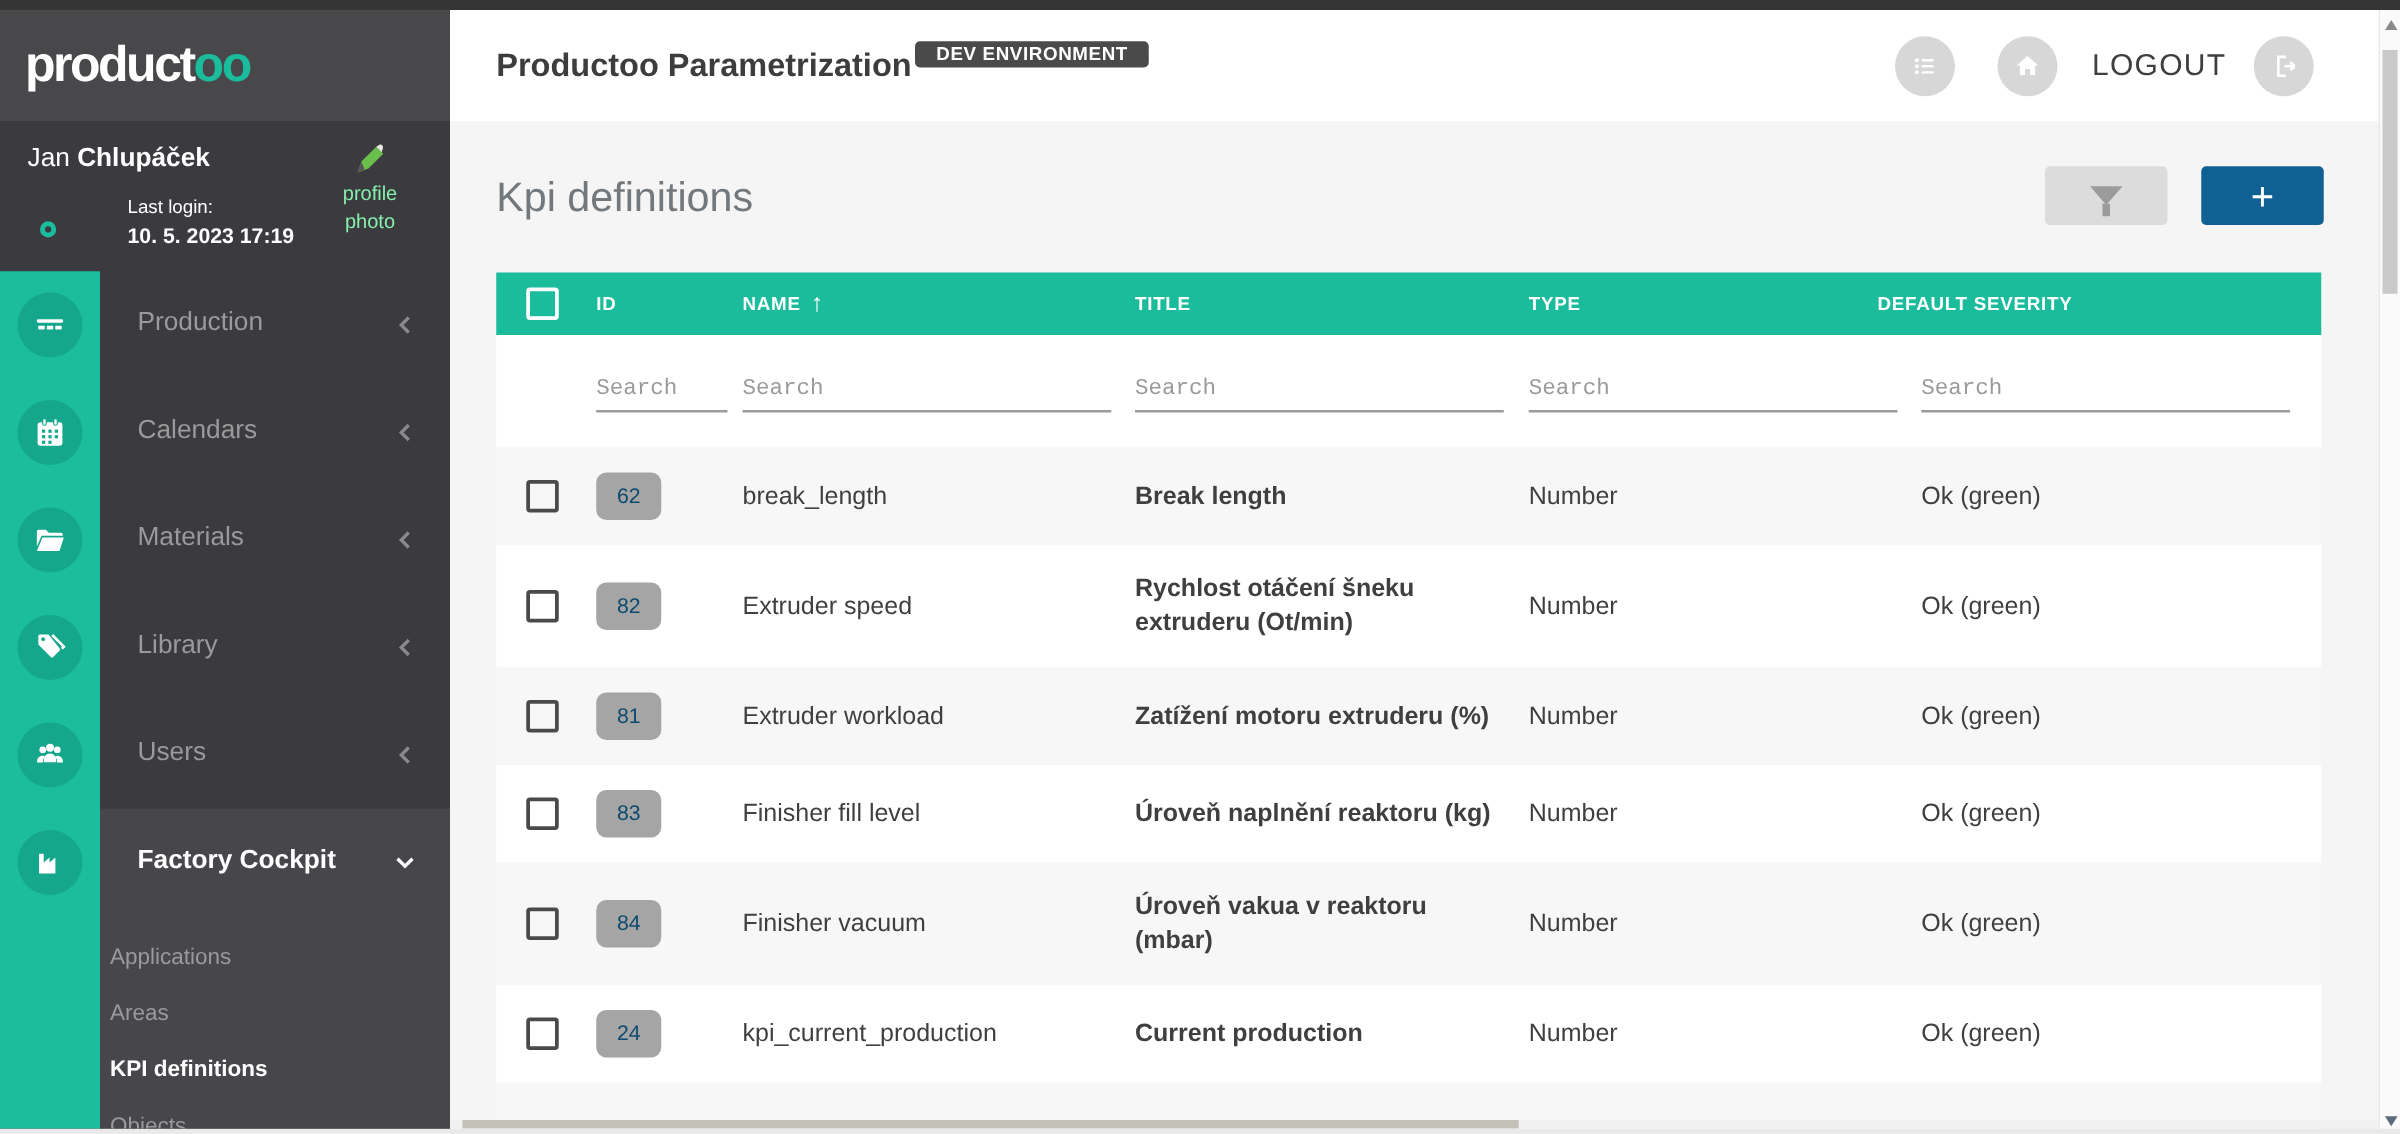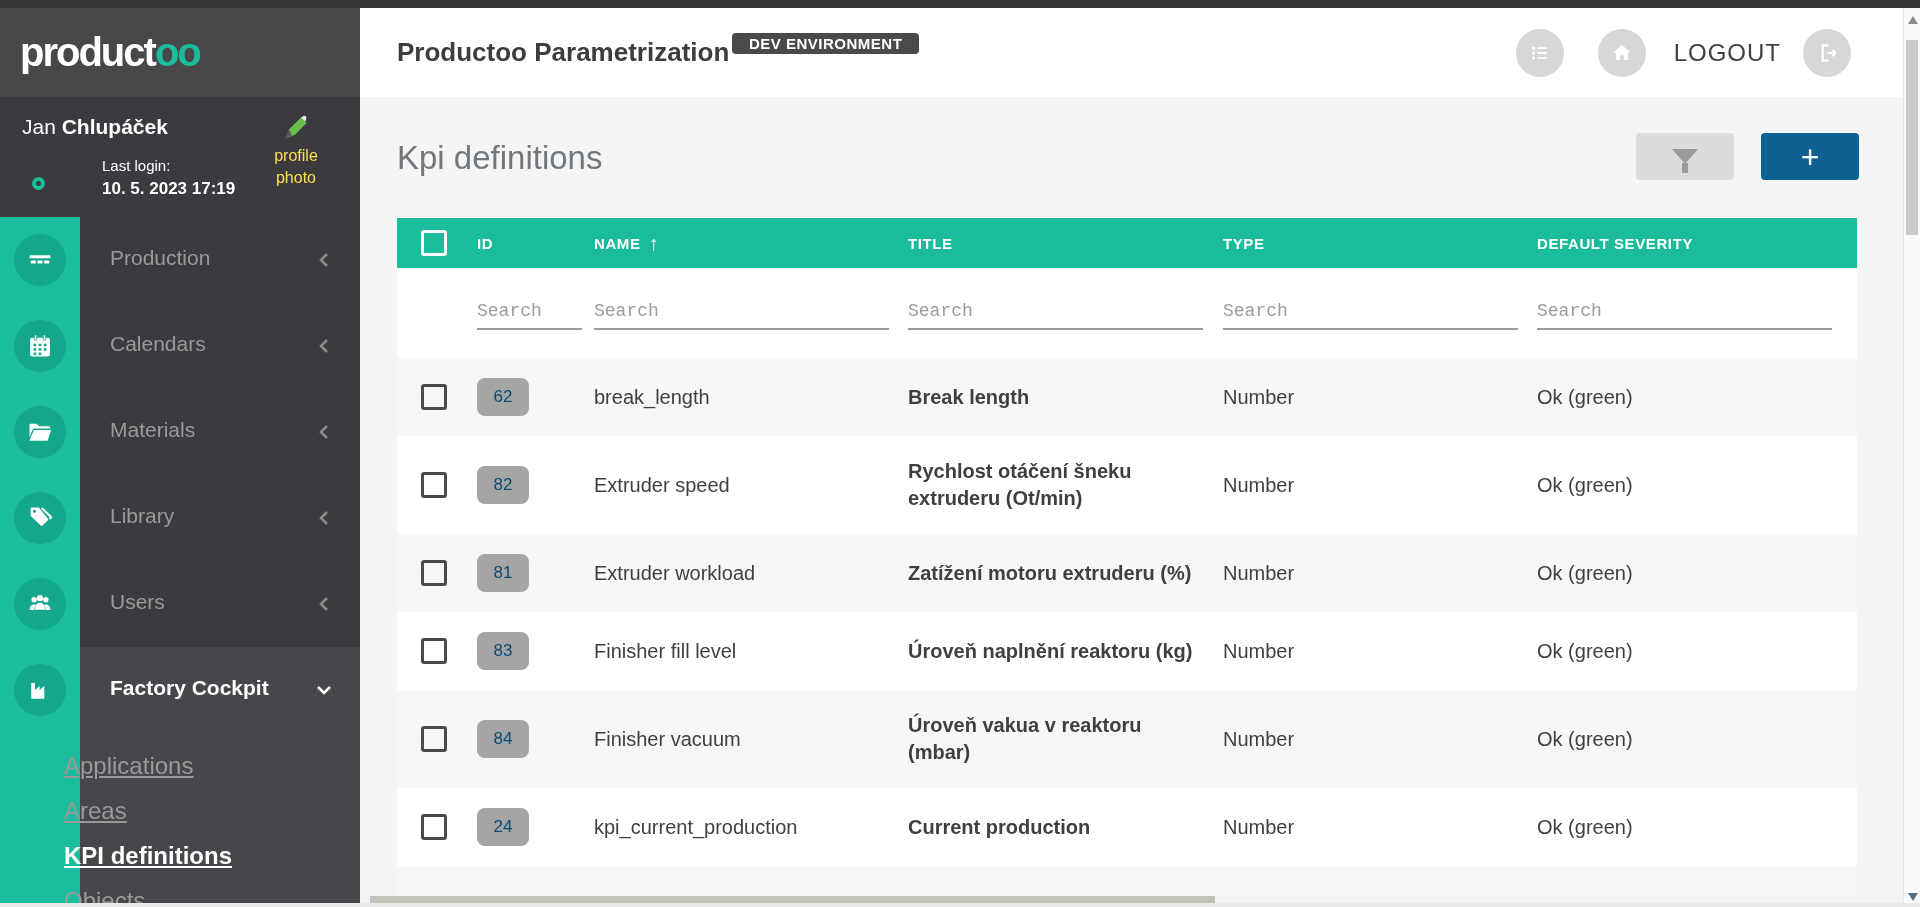--- a/index.html
+++ b/index.html
@@ -12,37 +12,37 @@
 
   
   .sidebar { position:absolute; left:0; top:8px; width:360px; height:899px; background:#3b3b3f; overflow:hidden; }
   .logo-block { position:absolute; left:0; top:0; width:360px; height:89px; background:#48484b; display:flex; align-items:center; padding-left:20px; }
   .logo-text { font-size:40px; font-weight:bold; letter-spacing:-2px; color:#ffffff; }
   .logo-oo { color:#1abc9c; }
 
   .user-panel { position:absolute; left:0; top:89px; width:360px; height:120px; background:#3b3b3f; }
   .user-name { position:absolute; left:22px; top:18px; font-size:21px; color:#ffffff; }
   .user-name .last { font-weight:bold; }
-  .profile-photo { position:absolute; left:252px; top:16px; width:88px; height:96px; overflow:hidden; text-align:center; color:#fde047; font-size:16px; line-height:22px; cursor:pointer; }
+  .profile-photo { position:absolute; left:252px; top:16px; width:88px; height:96px; overflow:hidden; text-align:center; color:#86efac; font-size:16px; line-height:22px; cursor:pointer; }
   .profile-photo svg { display:block; margin:0 auto 2px auto; }
   .status-ring { position:absolute; left:32px; top:80px; width:13px; height:13px; border:4px solid #1abc9c; border-radius:50%; }
   .last-login-label { position:absolute; left:102px; top:60px; font-size:15px; color:#ffffff; }
   .last-login-value { position:absolute; left:102px; top:82px; font-size:17px; font-weight:bold; color:#ffffff; }
 
   .nav { position:absolute; left:0; top:209px; width:360px; height:698px; }
   .rail { position:absolute; left:0; top:0; width:80px; height:698px; background:#1cbd9e; }
   .expanded-bg { position:absolute; left:80px; top:430px; width:280px; height:268px; background:#47474b; }
   .nav-item { position:absolute; left:0; width:360px; height:86px; cursor:pointer; }
   .icon-circle { position:absolute; left:14px; top:17px; width:52px; height:52px; border-radius:50%; background:#14a78b; display:flex; align-items:center; justify-content:center; }
   .nav-label { position:absolute; left:110px; top:29px; font-size:21px; color:#9a9a9a; white-space:nowrap; }
   .nav-item.active .nav-label { color:#ffffff; font-weight:bold; }
   .nav-chevron { position:absolute; left:312px; top:31px; width:24px; height:24px; }
 
   .submenu { position:absolute; left:0; top:526px; width:360px; }
-  .submenu-item { height:45px; line-height:45px; padding-left:64px; font-size:24px; color:#9a9a9a; cursor:pointer; white-space:nowrap;text-decoration:underline; }
+  .submenu-item { height:45px; line-height:45px; padding-left:88px; font-size:18px; color:#9a9a9a; cursor:pointer; white-space:nowrap; }
   .submenu-item.active { color:#ffffff; font-weight:bold; }
 
   
   .main-header { position:absolute; left:360px; top:8px; width:1543px; height:89px; background:#ffffff; }
   .app-title { position:absolute; left:37px; top:29px; font-size:26px; font-weight:bold; color:#3d3d3d; white-space:nowrap; }
   .env-badge { position:absolute; left:372px; top:25px; background:#4a4a4a; color:#ffffff; font-size:15px; font-weight:bold; padding:2px 17px; border-radius:4px; letter-spacing:0.5px; white-space:nowrap; }
   .header-actions { position:absolute; right:52px; top:21px; display:flex; align-items:center; }
   .action-circle { width:48px; height:48px; border-radius:50%; background:#d7d7d7; display:flex; align-items:center; justify-content:center; cursor:pointer; }
   .action-circle + .action-circle { margin-left:34px; }
   .logout-label { font-size:24px; color:#3f3f3f; letter-spacing:1px; margin:0 22px 0 28px; cursor:pointer; white-space:nowrap; }
@@ -268,21 +268,21 @@
         <div class="th" style="left:197px">
             <span>NAME</span>
             <span class="sort-arrow">↑</span>
           </div>
         <div class="th" style="left:511px">
             <span>TITLE</span>
           </div>
         <div class="th" style="left:826px">
             <span>TYPE</span>
           </div>
-        <div class="th" style="left:1140px">
+        <div class="th" style="left:1105px">
             <span>DEFAULT SEVERITY</span>
           </div>
       </div>
 
       <div class="search-row">
         <input class="search-input" style="left: 80px; width: 105px;" placeholder="Search">
         <input class="search-input" style="left: 197px; width: 295px;" placeholder="Search">
         <input class="search-input" style="left: 511px; width: 295px;" placeholder="Search">
         <input class="search-input" style="left: 826px; width: 295px;" placeholder="Search">
         <input class="search-input" style="left: 1140px; width: 295px;" placeholder="Search">

